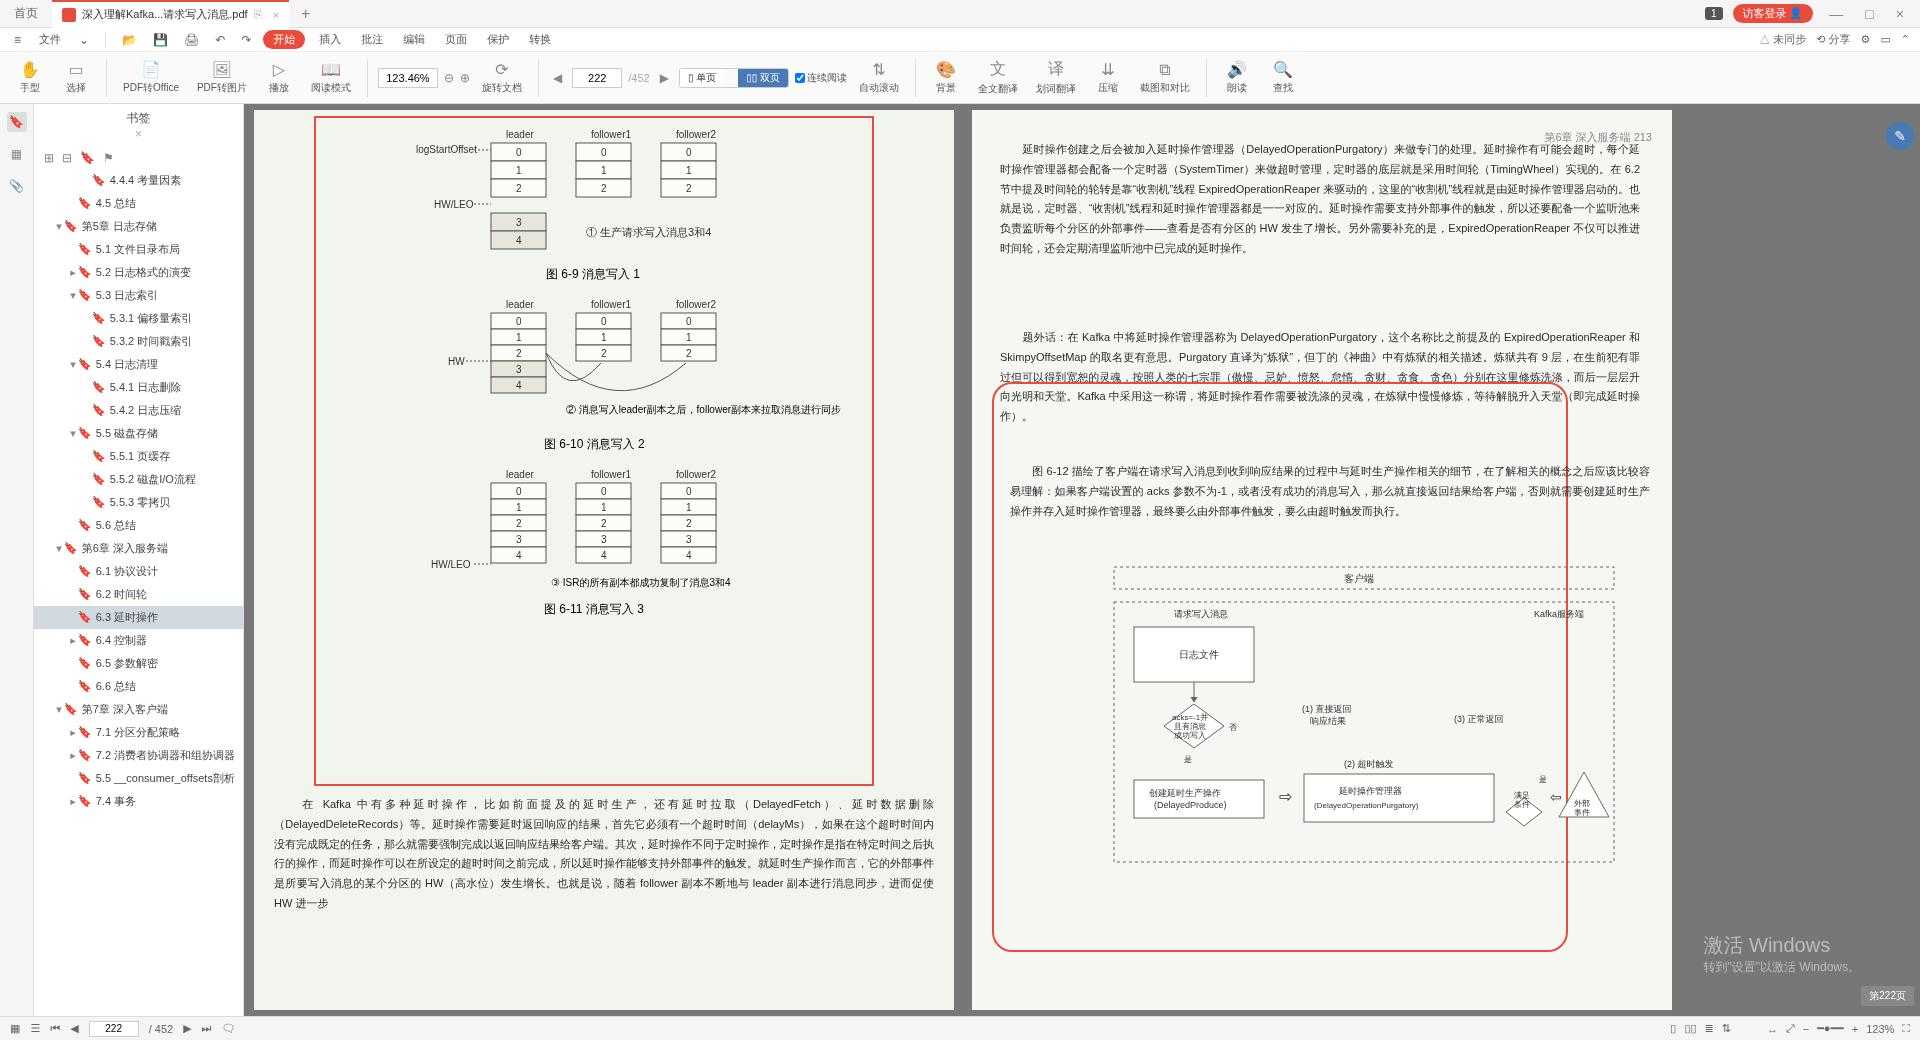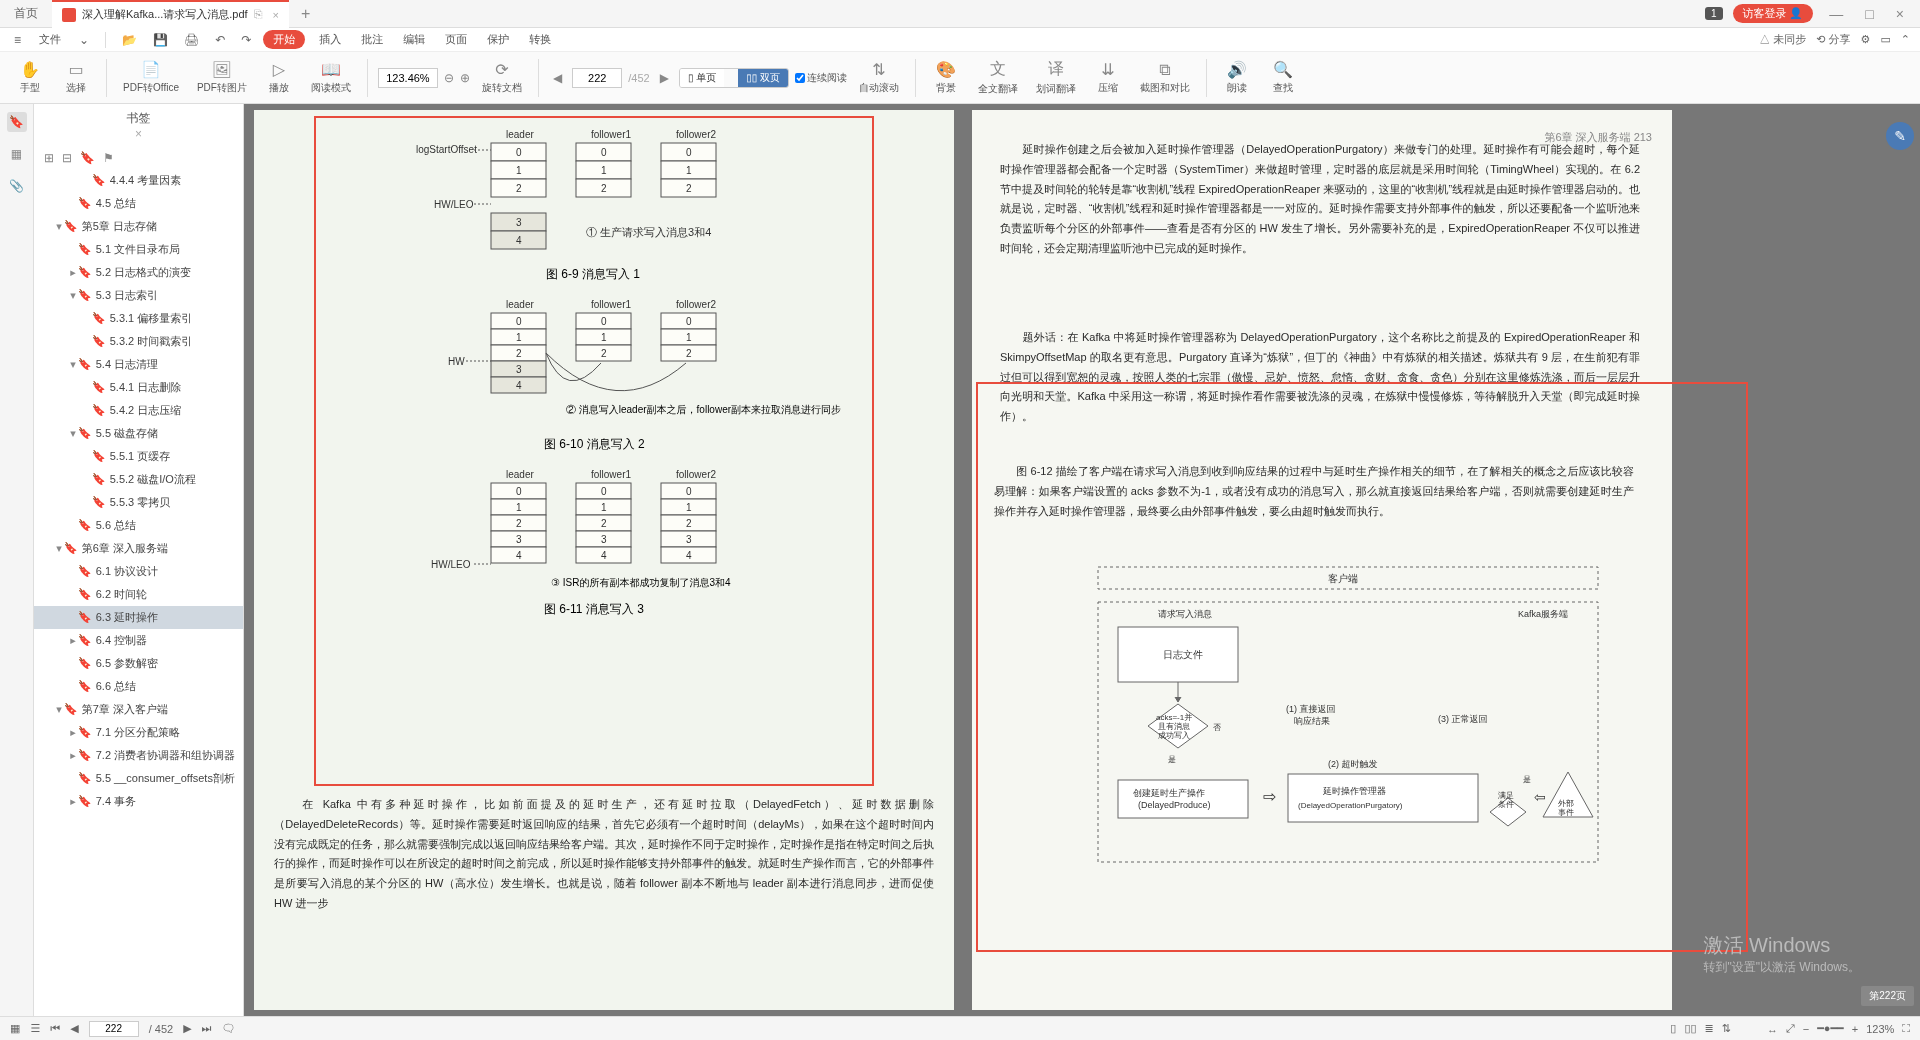--- a/index.html
+++ b/index.html
@@ -449,21 +449,21 @@
           <text x="228" y="495" font-size="12">图 6-11  消息写入 3</text>
         </svg>
       </div>
       <div class="pgtxt" style="position:absolute;left:20px;top:685px;width:660px;">　　在 Kafka 中有多种延时操作，比如前面提及的延时生产，还有延时拉取（DelayedFetch）、延时数据删除（DelayedDeleteRecords）等。延时操作需要延时返回响应的结果，首先它必须有一个超时时间（delayMs），如果在这个超时时间内没有完成既定的任务，那么就需要强制完成以返回响应结果给客户端。其次，延时操作不同于定时操作，定时操作是指在特定时间之后执行的操作，而延时操作可以在所设定的超时时间之前完成，所以延时操作能够支持外部事件的触发。就延时生产操作而言，它的外部事件是所要写入消息的某个分区的 HW（高水位）发生增长。也就是说，随着 follower 副本不断地与 leader 副本进行消息同步，进而促使 HW 进一步</div>
     </div>
 
     <div class="page page2">
       <div class="pgtitle" style="right:20px;top:4px;">第6章 深入服务端   213</div>
       <div class="pgtxt" style="position:absolute;left:28px;top:30px;width:640px;">　　延时操作创建之后会被加入延时操作管理器（DelayedOperationPurgatory）来做专门的处理。延时操作有可能会超时，每个延时操作管理器都会配备一个定时器（SystemTimer）来做超时管理，定时器的底层就是采用时间轮（TimingWheel）实现的。在 6.2 节中提及时间轮的轮转是靠“收割机”线程 ExpiredOperationReaper 来驱动的，这里的“收割机”线程就是由延时操作管理器启动的。也就是说，定时器、“收割机”线程和延时操作管理器都是一一对应的。延时操作需要支持外部事件的触发，所以还要配备一个监听池来负责监听每个分区的外部事件——查看是否有分区的 HW 发生了增长。另外需要补充的是，ExpiredOperationReaper 不仅可以推进时间轮，还会定期清理监听池中已完成的延时操作。</div>
       <div class="pgtxt" style="position:absolute;left:28px;top:218px;width:640px;">　　题外话：在 Kafka 中将延时操作管理器称为 DelayedOperationPurgatory，这个名称比之前提及的 ExpiredOperationReaper 和 SkimpyOffsetMap 的取名更有意思。Purgatory 直译为“炼狱”，但丁的《神曲》中有炼狱的相关描述。炼狱共有 9 层，在生前犯有罪过但可以得到宽恕的灵魂，按照人类的七宗罪（傲慢、忌妒、愤怒、怠惰、贪财、贪食、贪色）分别在这里修炼洗涤，而后一层层升向光明和天堂。Kafka 中采用这一称谓，将延时操作看作需要被洗涤的灵魂，在炼狱中慢慢修炼，等待解脱升入天堂（即完成延时操作）。</div>
-      <div class="figbox" style="left:4px;top:272px;width:772px;height:570px;">
+      <div class="figbox" style="left:20px;top:272px;width:576px;height:570px;border-radius:20px;">
         <div class="pgtxt" style="position:absolute;left:16px;top:78px;width:640px;">　　图 6-12 描绘了客户端在请求写入消息到收到响应结果的过程中与延时生产操作相关的细节，在了解相关的概念之后应该比较容易理解：如果客户端设置的 acks 参数不为-1，或者没有成功的消息写入，那么就直接返回结果给客户端，否则就需要创建延时生产操作并存入延时操作管理器，最终要么由外部事件触发，要么由超时触发而执行。</div>
         <svg width="676" height="390" style="position:absolute;top:178px">
           <g font-size="10" fill="#333" stroke="#666">
             <rect x="120" y="5" width="500" height="22" fill="none" stroke-dasharray="3"></rect>
               <text x="350" y="20" stroke="none">客户端</text>
             <rect x="120" y="40" width="500" height="260" fill="none" stroke-dasharray="3"></rect>
             <text x="180" y="55" stroke="none" font-size="9">请求写入消息</text>
             <text x="540" y="55" stroke="none" font-size="9">Kafka服务端</text>
             <rect x="140" y="65" width="120" height="55" fill="#fff"></rect>
               <text x="185" y="96" stroke="none">日志文件</text>

